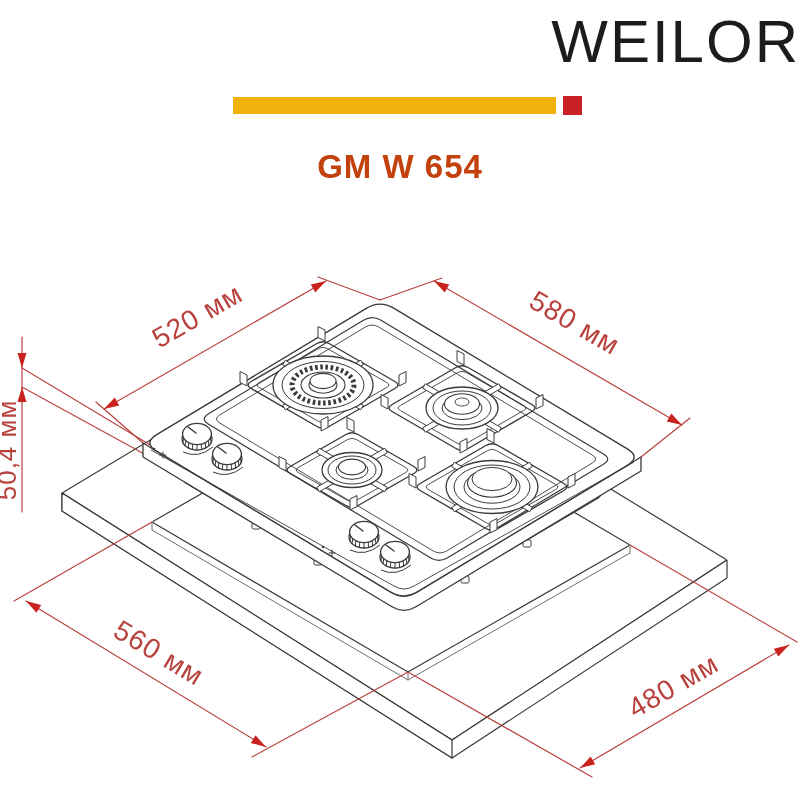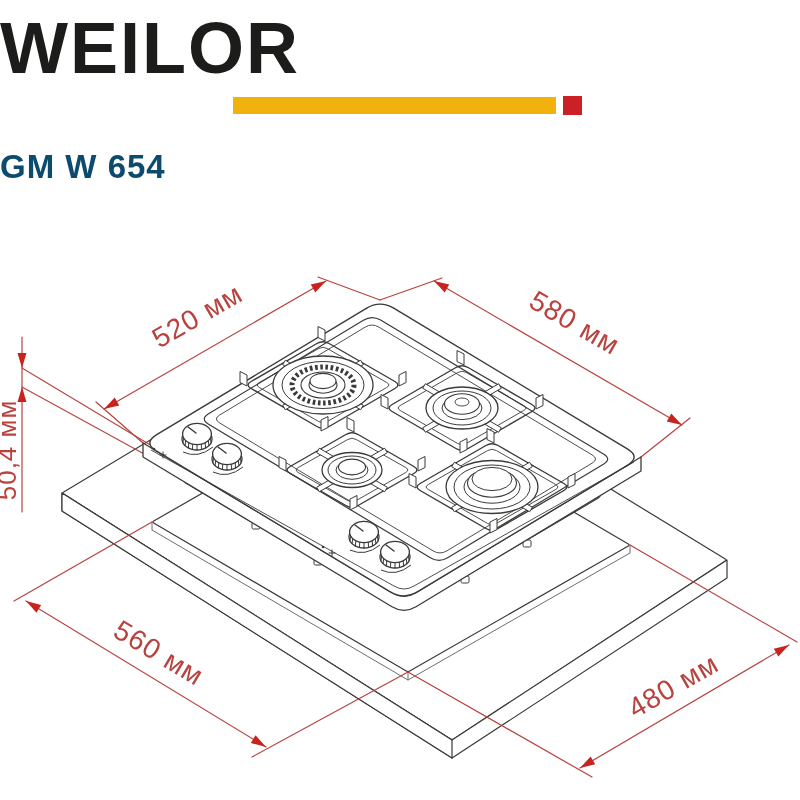--- a/index.html
+++ b/index.html
@@ -1,24 +1,24 @@
 <!DOCTYPE html>
 <html><head>
 <meta charset="utf-8">
 <style>
   html,body{margin:0;padding:0;background:#ffffff;}
   .page{position:relative;width:800px;height:800px;background:#fff;overflow:hidden;
         font-family:"Liberation Sans",sans-serif;}
-  .brand{position:absolute;top:12px;left:0;width:100%;text-align:left;
-         font-size:72px;font-weight:bold;letter-spacing:2px;line-height:1;
+  .brand{position:absolute;top:12px;left:0;width:100%;text-align:right;
+         font-size:60px;font-weight:normal;letter-spacing:2px;line-height:1;
          color:#1c1c1a;white-space:nowrap;}
   .brand-bar{position:absolute;top:97px;left:233px;width:323px;height:17px;background:#f2b20d;}
   .brand-sq{position:absolute;top:96px;left:563px;width:19px;height:19px;background:#cb2026;}
-  .model{position:absolute;top:148px;left:0;width:100%;
-         font-size:33px;font-weight:bold;letter-spacing:1px;color:#0c4a6e;}
+  .model{position:absolute;top:148px;left:0;width:100%;text-align:center;
+         font-size:33px;font-weight:bold;letter-spacing:1px;color:#c2410c;}
   svg{position:absolute;left:0;top:0;}
   .dim-label{font-size:28px;fill:#b8423e;letter-spacing:1px;text-anchor:middle;
              font-family:"Liberation Sans",sans-serif;}
 </style>
 </head>
 <body>
 
 <div class="page">
 
   <div class="brand">WEILOR</div>

